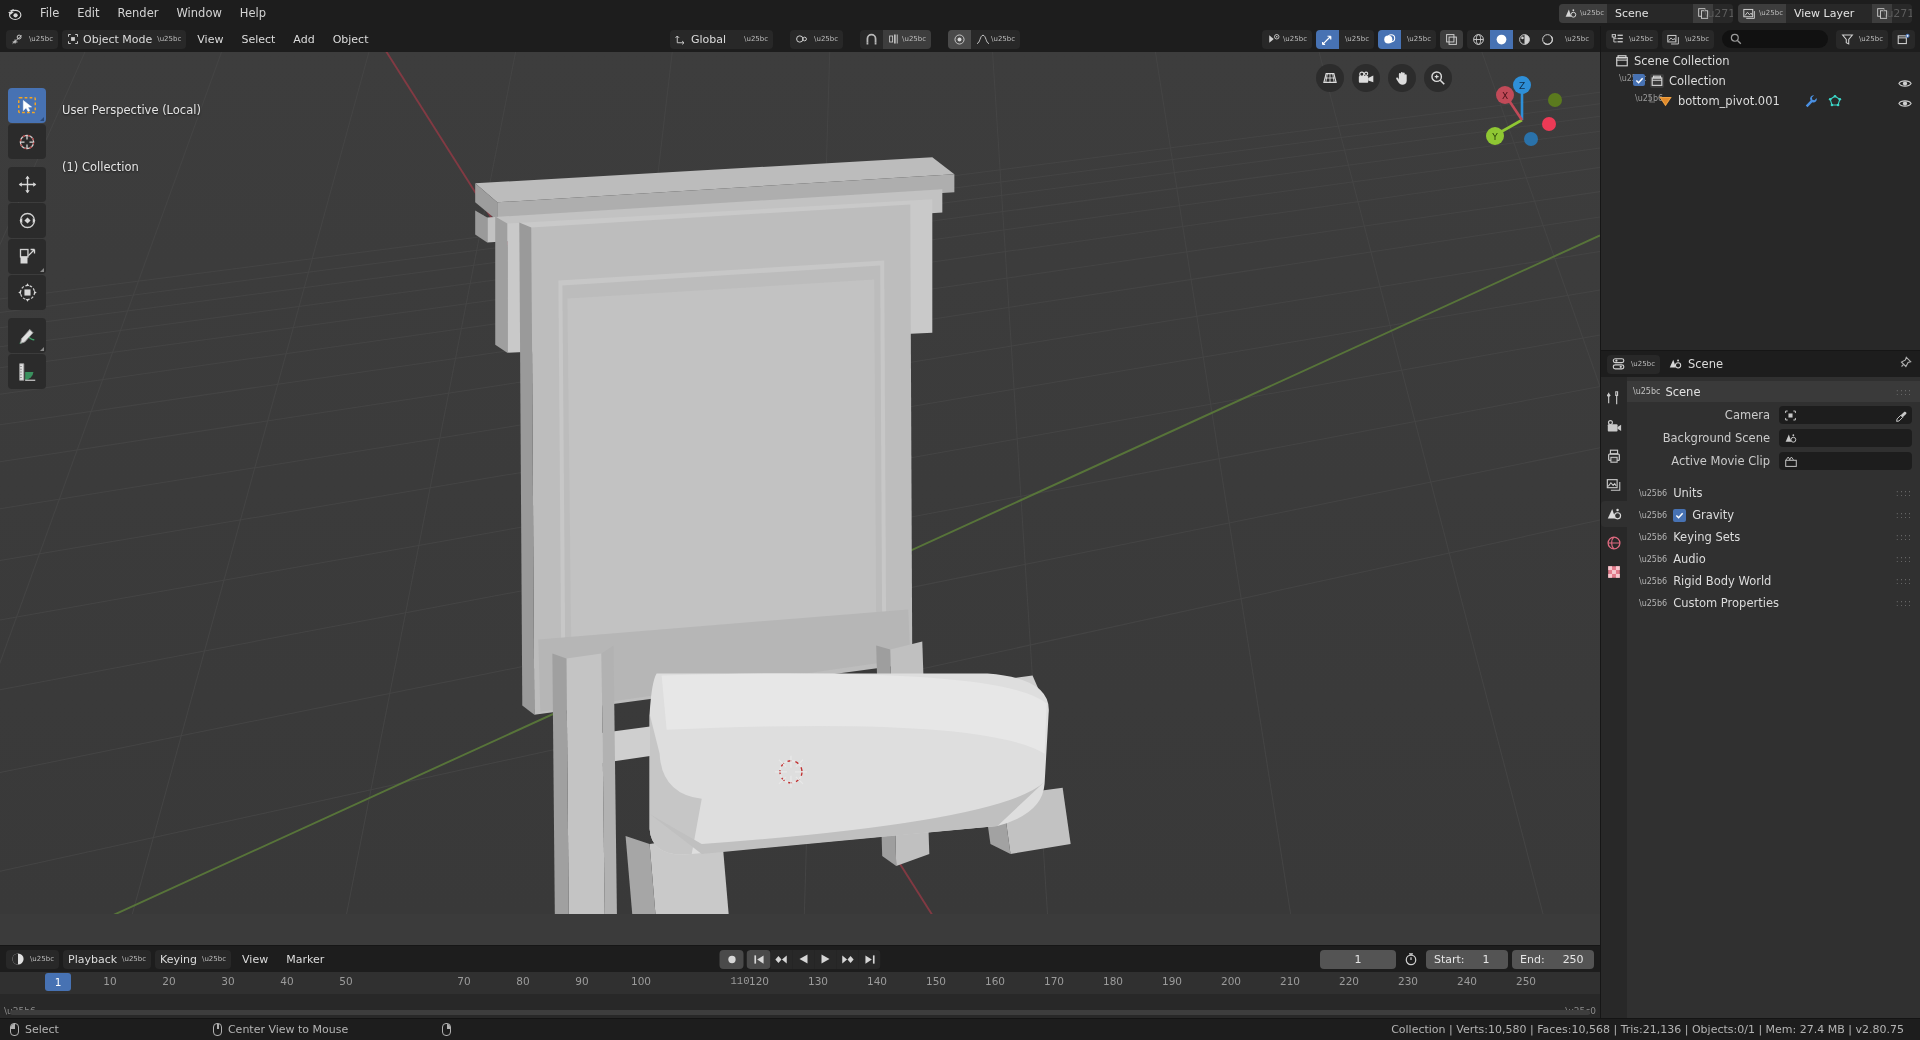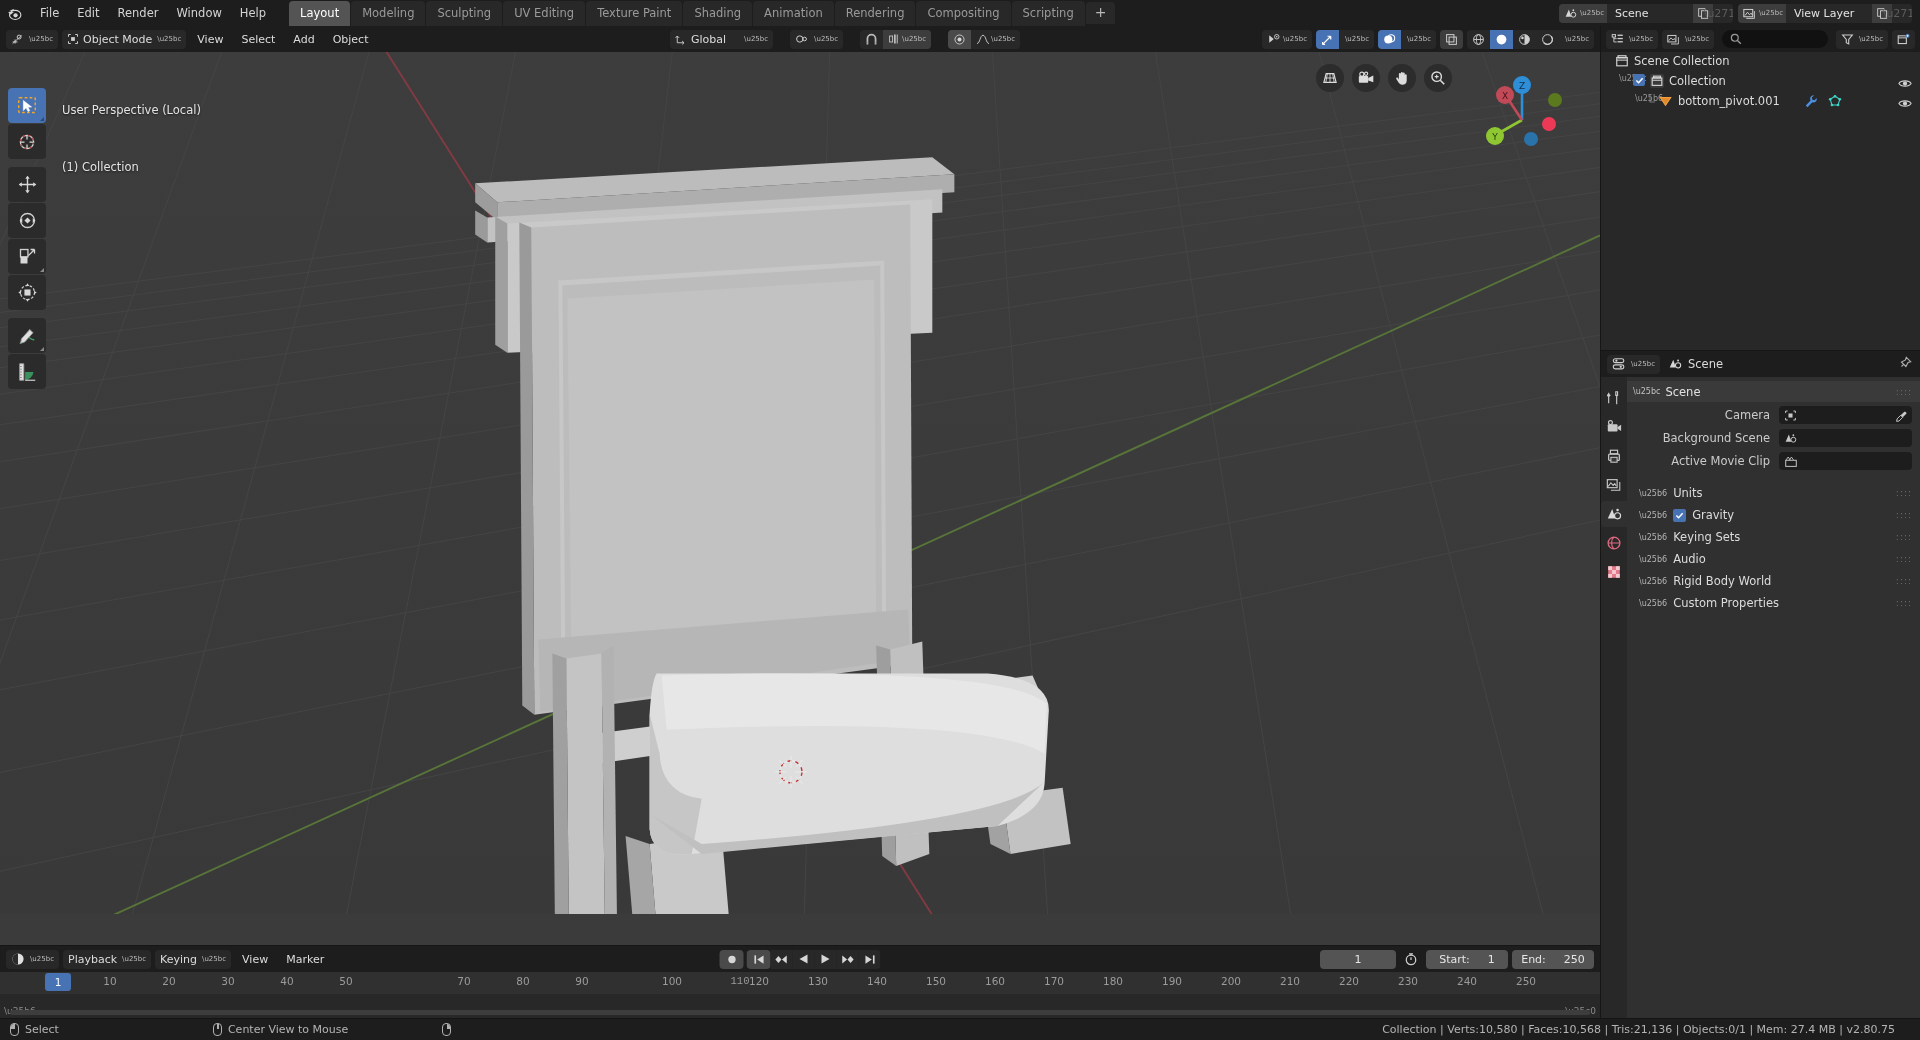--- a/index.html
+++ b/index.html
@@ -92,21 +92,21 @@
   
   .timeline { flex: 0 0 73px; background: #282828; display: flex; flex-direction: column; border-top: 1px solid #161616; }
   .tl-header { height: 26px; display: flex; align-items: center; padding: 0 6px; gap: 4px; position: relative; background: #1d1d1d; }
   .tl-playback { position: absolute; left: 50%; transform: translateX(-50%); display: flex; align-items: center; gap: 3px; }
   .pbtn { width: 22px; height: 19px; background: #282828; display: flex; align-items: center; justify-content: center; }
   .pbtn:first-child { border-radius: 4px; background: #4a4a4a; width: 24px; }
   .pgroup { display: flex; border-radius: 4px; overflow: hidden; }
   .tl-right { position: absolute; right: 6px; top: 0; height: 26px; display: flex; align-items: center; gap: 4px; }
   .numfield { background: #545454; border-radius: 4px; height: 19px; display: flex; align-items: center;
     justify-content: center; color: #e6e6e6; font-size: 11px; padding: 0 8px; }
-  .numfield.lbl { justify-content: center; gap: 18px; }
+  .numfield.lbl { justify-content: flex-start; gap: 18px; }
   .tl-ruler { height: 22px; background: #303030; position: relative; }
   .tl-tick { position: absolute; top: 3px; color: #9b9b9b; font-size: 10.5px; transform: translateX(-50%); }
   .tl-playhead { position: absolute; top: 1px; height: 18px; background: #4772b3; border-radius: 3px;
     color: #fff; font-size: 10.5px; display: flex; align-items: center; justify-content: center; min-width: 26px; transform: translateX(-50%); }
   .tl-body { flex: 1 1 auto; background: #282828; position: relative; }
   .tl-scroll { position: absolute; left: 10px; right: 10px; bottom: 3px; height: 5px; background: #3d3d3d; border-radius: 3px; }
   .tl-sidebtn { position: absolute; color: #8c8c8c; font-size: 9px; top: 12px; }
 
   
   .outliner { flex: 0 0 324px; background: #282828; display: flex; flex-direction: column; border-left: 1px solid #161616; }
@@ -138,21 +138,21 @@
   .prop-field .eyedrop { position: absolute; right: 4px; top: 2px; }
   .collapse-row { display: flex; align-items: center; height: 22px; padding: 0 8px 0 12px; gap: 6px; color: #dcdcdc; font-size: 11.5px; }
   .collapse-row .tri { color: #b4b4b4; font-size: 8px; }
   .collapse-row .grip { margin-left: auto; color: #6a6a6a; font-size: 9px; letter-spacing: 1px; }
   .cb { width: 13px; height: 13px; background: #4772b3; border-radius: 2px; display: flex; align-items: center; justify-content: center; }
 
   
   .statusbar { flex: 0 0 22px; background: #1d1d1d; display: flex; align-items: center; padding: 0 10px; position: relative; border-top: 1px solid #141414; }
   .sb-item { display: flex; align-items: center; gap: 6px; color: #b4b4b4; font-size: 11px; }
   .sb-left { display: flex; align-items: center; gap: 34px; }
-  .sb-right { position: absolute; right: 25px; color: #b4b4b4; font-size: 11px; }
+  .sb-right { position: absolute; right: 16px; color: #b4b4b4; font-size: 11px; }
   .mouse-ic { width: 9px; height: 13px; border: 1.4px solid #b0b0b0; border-radius: 4px; position: relative; }
   .mouse-ic.lmb::before { content:''; position:absolute; left:0; top:0; width:3.5px; height:5px; background:#b0b0b0; border-radius: 3px 0 0 0; }
   .mouse-ic.mmb::before { content:''; position:absolute; left:2.6px; top:0; width:2.6px; height:5px; background:#b0b0b0; }
   .mouse-ic.rmb::before { content:''; position:absolute; right:0; top:0; width:3.5px; height:5px; background:#b0b0b0; border-radius: 0 3px 0 0; }
 </style>
 </head>
 <body>
 
 <div class="app">
 
@@ -163,33 +163,20 @@
       <circle cx="13.5" cy="14.5" r="3" fill="#d6d6d6"></circle>
       <path d="M3 10 L11 10 L6.5 13.6 Z" fill="#d6d6d6"></path>
       <path d="M4 8.8 L10.5 5.6 L11.8 8.2 Z" fill="#d6d6d6"></path>
     </svg>
     <div class="menu-item">File</div>
     <div class="menu-item">Edit</div>
     <div class="menu-item">Render</div>
     <div class="menu-item">Window</div>
     <div class="menu-item">Help</div>
 
-    <div class="ws-tabs">
-      <div class="ws-tab active">Layout</div>
-      <div class="ws-tab">Modeling</div>
-      <div class="ws-tab">Sculpting</div>
-      <div class="ws-tab">UV Editing</div>
-      <div class="ws-tab">Texture Paint</div>
-      <div class="ws-tab">Shading</div>
-      <div class="ws-tab">Animation</div>
-      <div class="ws-tab">Rendering</div>
-      <div class="ws-tab">Compositing</div>
-      <div class="ws-tab">Scripting</div>
-      <div class="ws-add">+</div>
-    </div>
 
     <div class="topbar-right">
       <div class="id-block">
         <div class="id-icbtn">
           <svg width="13" height="13" viewBox="0 0 16 16">
               <path d="M2 12 L6 3 L9 12 Z" fill="#d6d6d6"></path>
               <circle cx="11.5" cy="9.5" r="3" fill="none" stroke="#d6d6d6" stroke-width="1.2"></circle>
               <circle cx="11.5" cy="4" r="1.1" fill="#d6d6d6"></circle>
             </svg>
           <span class="caret">\u25bc</span>
@@ -666,21 +653,21 @@
           <div class="tl-playhead" style="left:58px;">1</div>
           <div class="tl-tick" style="left:110px;">10</div>
           <div class="tl-tick" style="left:169px;">20</div>
           <div class="tl-tick" style="left:228px;">30</div>
           <div class="tl-tick" style="left:287px;">40</div>
           <div class="tl-tick" style="left:346px;">50</div>
           <div class="tl-tick" style="left:405px;margin-top:40px;">60</div>
           <div class="tl-tick" style="left:464px;">70</div>
           <div class="tl-tick" style="left:523px;">80</div>
           <div class="tl-tick" style="left:582px;">90</div>
-          <div class="tl-tick" style="left:641px;margin-left:31px;">100</div>
+          <div class="tl-tick" style="left:641px;">100</div>
           <div class="tl-tick" style="left:740px;font-family:Liberation Mono, monospace;">110</div>
           <div class="tl-tick" style="left:759px;">120</div>
           <div class="tl-tick" style="left:818px;">130</div>
           <div class="tl-tick" style="left:877px;">140</div>
           <div class="tl-tick" style="left:936px;">150</div>
           <div class="tl-tick" style="left:995px;">160</div>
           <div class="tl-tick" style="left:1054px;">170</div>
           <div class="tl-tick" style="left:1113px;">180</div>
           <div class="tl-tick" style="left:1172px;">190</div>
           <div class="tl-tick" style="left:1231px;">200</div>

